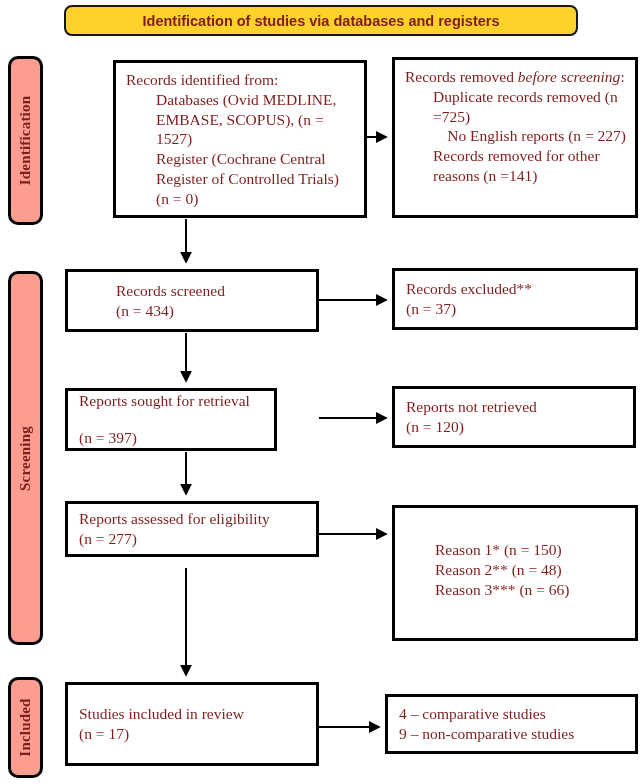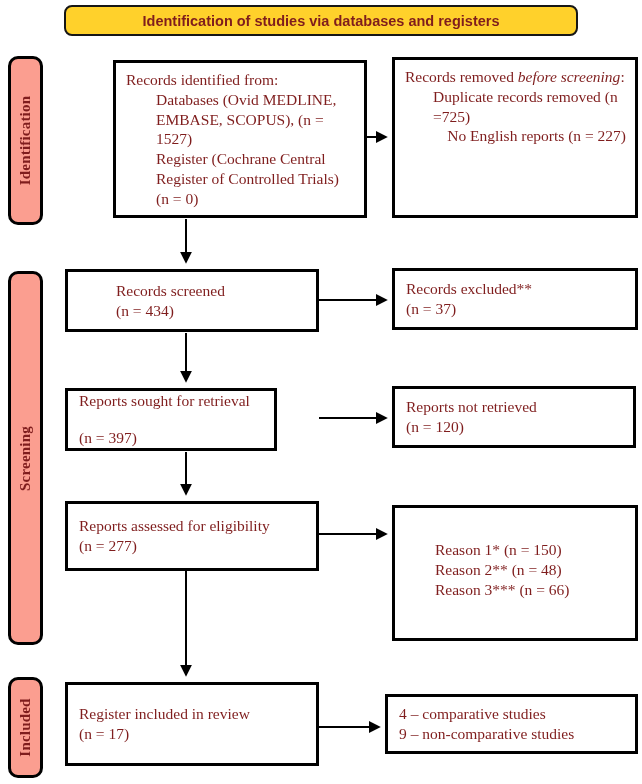--- a/index.html
+++ b/index.html
@@ -78,34 +78,35 @@
   <div class="fbox centerv" style="left:65px;top:269px;width:254px;height:63px;padding-left:48px;">
     <div>Records screened</div>
     <div>(n = 434)</div>
   </div>
 
   <div class="fbox centerv" style="left:65px;top:388px;width:212px;height:63px;justify-content:space-between;">
     <div>Reports sought for retrieval</div>
     <div>(n = 397)</div>
   </div>
 
-  <div class="fbox centerv" style="left:65px;top:501px;width:254px;height:70px;">
+  <div class="fbox centerv" style="left:65px;top:501px;width:254px;height:56px;">
     <div>Reports assessed for eligibility</div>
     <div>(n = 277)</div>
   </div>
 
   <div class="fbox centerv" style="left:65px;top:682px;width:254px;height:84px;">
-    <div>Register included in review</div>
+    <div>Studies included in review</div>
     <div>(n = 17)</div>
   </div>
 
   <div class="fbox pad" style="left:392px;top:57px;width:246px;height:161px;">
     <div><span>Records removed </span><span class="it">before screening</span><span>:</span></div>
     <div class="indent" style="margin-left:28px;">Duplicate records removed (n =725)</div>
     <div class="indent" style="margin-left:28px;text-align:right;">No English reports (n = 227)</div>
+    <div class="indent" style="margin-left:28px;">Records removed for other reasons (n =141)</div>
   </div>
 
   <div class="fbox centerv" style="left:392px;top:268px;width:246px;height:62px;">
     <div>Records excluded**</div>
     <div>(n = 37)</div>
   </div>
 
   <div class="fbox centerv" style="left:392px;top:386px;width:244px;height:62px;">
     <div>Reports not retrieved</div>
     <div>(n = 120)</div>

